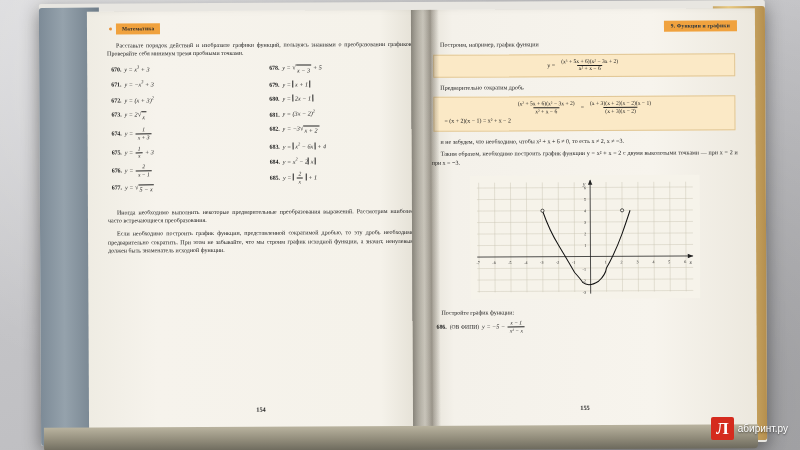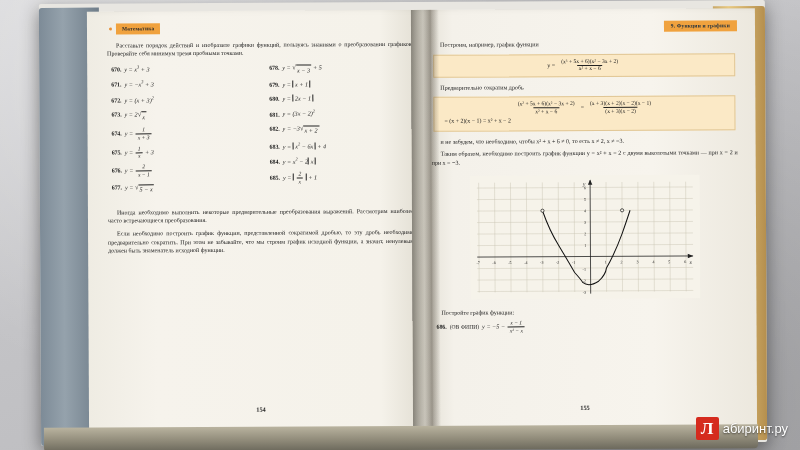--- a/index.html
+++ b/index.html
@@ -244,21 +244,21 @@
     background: #d52b1e;
     color: #fff;
     font-family: "Liberation Serif", serif;
     font-size: 17px;
     font-weight: bold;
     display: flex; align-items: center; justify-content: center;
     border-radius: 2px;
   }
   .wm-text {
     color: #ffffff;
-    font-size: 13px;
+    font-size: 10px;
     font-family: "Liberation Sans", sans-serif;
     text-shadow: 0 1px 2px rgba(0,0,0,0.6);
   }
   .shadow-center {
     position: absolute;
     left: 372px; top: 8px;
     width: 28px; height: 424px;
     background: linear-gradient(90deg, rgba(30,25,15,0.28), rgba(30,25,15,0.05) 70%, rgba(0,0,0,0));
     pointer-events: none;
     z-index: 6;

